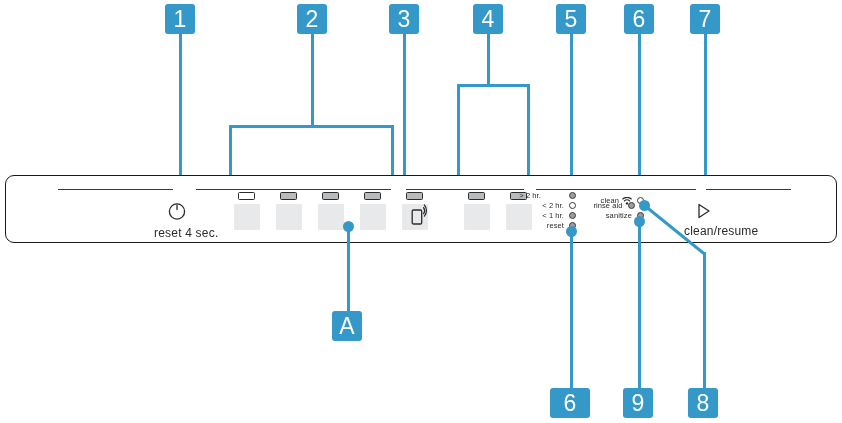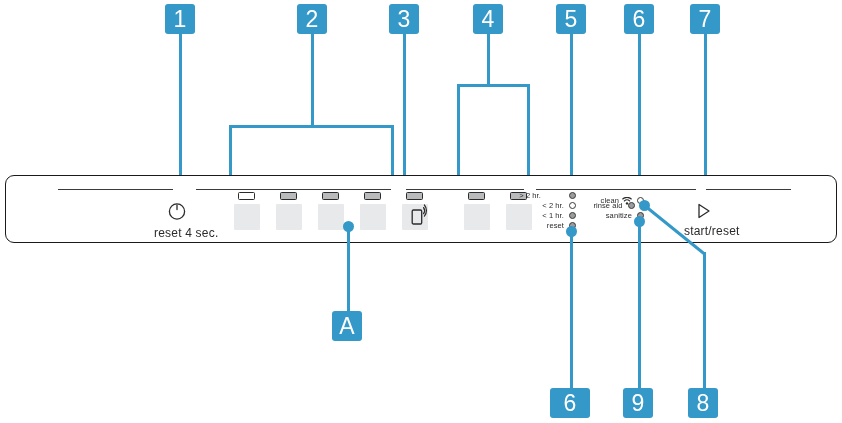--- a/index.html
+++ b/index.html
@@ -225,21 +225,21 @@
     <div class="ind-row" style="left:578px;top:35px;width:60px;justify-content:flex-end;">
       <span class="ind-label">sanitize</span>
       <span class="ind-dot"></span>
     </div>
 
     <div class="icon-play" style="left:688px;top:24px;">
       <svg width="20" height="22" viewBox="0 0 20 22">
         <path d="M5 4.5 L15 11 L5 17.5 Z" fill="none" stroke="#2b2b2b" stroke-width="1.3" stroke-linejoin="round"></path>
       </svg>
     </div>
-    <div class="cap" style="left:678px;top:48px;">start/reset</div>
+    <div class="cap" style="left:678px;top:48px;">clean/resume</div>
   </div>
 
   <div class="dot" style="left:343px;top:221px;"></div>
   <div class="lead v" style="left:347px;top:226px;height:86px;"></div>
 
   <div class="dot" style="left:566px;top:226px;"></div>
   <div class="lead v" style="left:570px;top:231px;height:158px;"></div>
 
   <div class="dot" style="left:634px;top:216px;"></div>
   <div class="lead v" style="left:638px;top:221px;height:168px;"></div>

